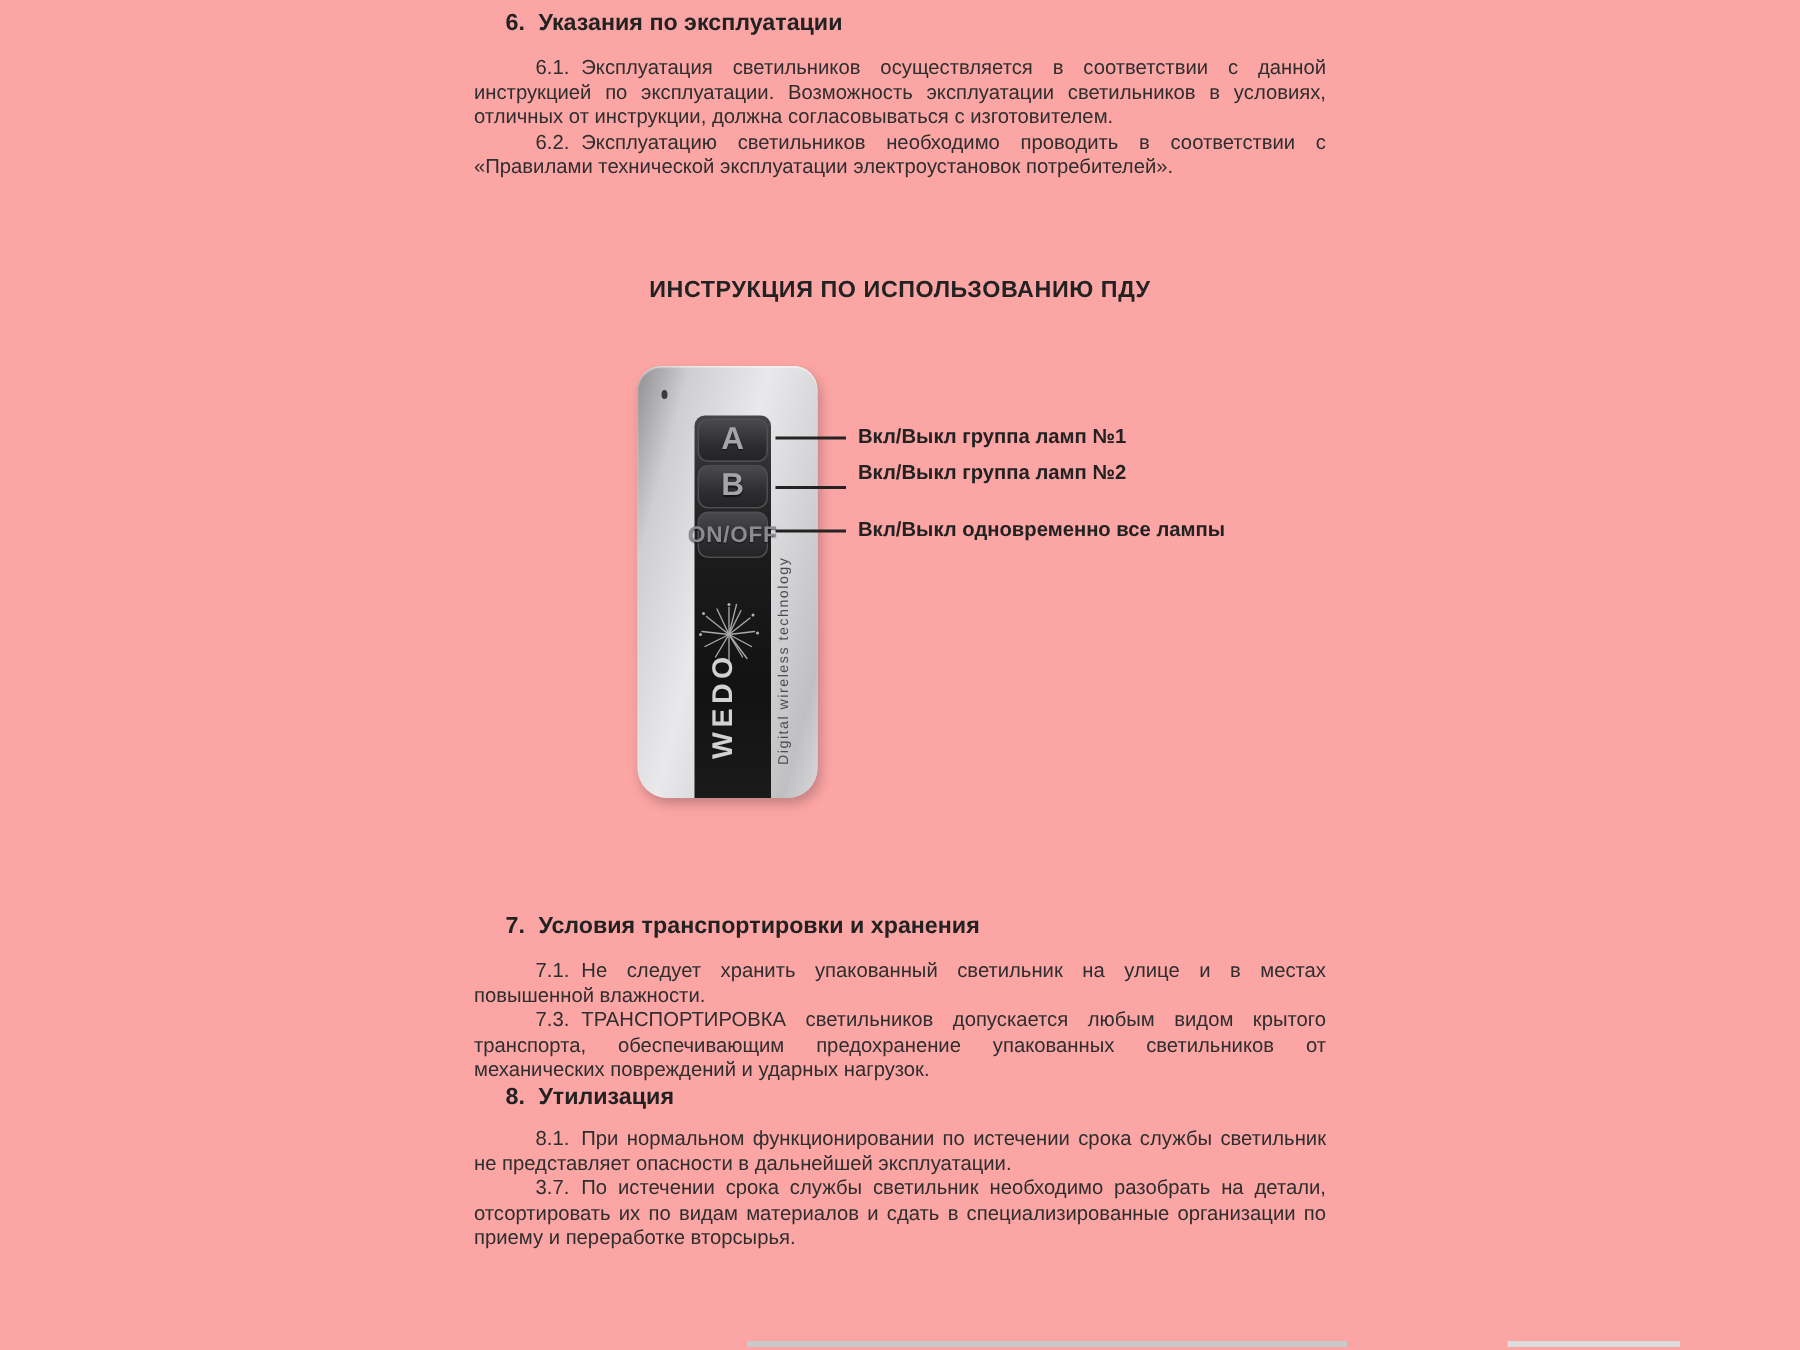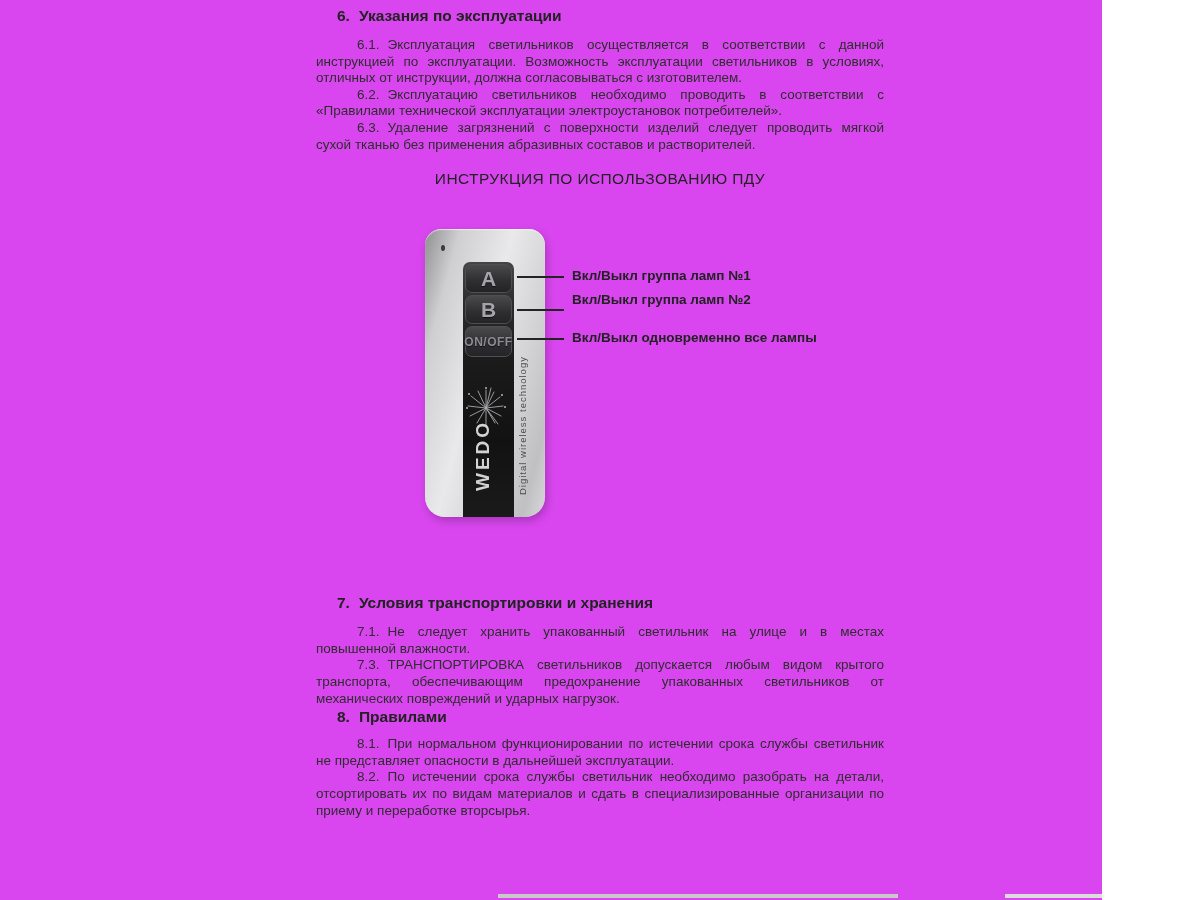--- a/index.html
+++ b/index.html
@@ -1,20 +1,20 @@
 <!DOCTYPE html>
 <html><head>
 <meta charset="utf-8">
 <style>
   html, body { margin: 0; padding: 0; }
   .page {
     position: relative;
-    width: 1102px;
+    width: 1200px;
     height: 900px;
-    background: #d946ef;
+    background: #fca5a5;
     overflow: hidden;
     font-family: "Liberation Sans", "DejaVu Sans", sans-serif;
     color: #2e2e2e;
   }
   .content {
     margin-left: 316px;
     width: 568px;
   }
   h2.sec-heading {
     font-size: 15.5px;
@@ -32,25 +32,25 @@
     font-size: 13.5px;
     line-height: 16.6px;
     text-align: justify;
     margin: 0;
     text-indent: 41px;
   }
   .pnum { margin-right: 8px; }
   h3.fig-heading {
     font-size: 15.5px;
     line-height: 19px;
-    font-weight: normal;
+    font-weight: bold;
     letter-spacing: 0.4px;
     color: #222;
     text-align: center;
-    margin: 16px 0 0 0;
+    margin: 64px 0 0 0;
   }
   .figure {
     position: relative;
     height: 396px;
     width: 568px;
   }
   
   .remote {
     position: absolute;
     left: 109px;
@@ -89,21 +89,21 @@
   .btnA { top: 2px; height: 27px; }
   .btnB { top: 33px; height: 27px; }
   .btnOnOff { top: 64px; height: 29px; }
   .btn-letter {
     font-size: 21px;
     font-weight: bold;
     color: #a4a4aa;
     text-shadow: 0 1px 1px rgba(0,0,0,0.6);
   }
   .btnOnOff .btn-letter {
-    font-size: 12px;
+    font-size: 15px;
     color: #8b8b91;
     letter-spacing: 0.5px;
     text-align: right;
   }
   .vtext {
     writing-mode: vertical-rl;
     transform: rotate(180deg);
     white-space: nowrap;
   }
   .brand {
@@ -164,21 +164,20 @@
 </head>
 <body>
 
 <div class="page">
   <div class="content">
 
     <section id="sec6">
       <h2 class="sec-heading"><span class="hnum">6.</span><span>Указания по эксплуатации</span></h2>
       <p class="para"><span class="pnum">6.1.</span><span>Эксплуатация светильников осуществляется в соответствии с данной инструкцией по эксплуатации. Возможность эксплуатации светильников в условиях, отличных от инструкции, должна согласовываться с изготовителем.</span></p>
       <p class="para"><span class="pnum">6.2.</span><span>Эксплуатацию светильников необходимо проводить в соответствии с «Правилами технической эксплуатации электроустановок потребителей».</span></p>
-      <p class="para"><span class="pnum">6.3.</span><span>Удаление загрязнений с поверхности изделий следует проводить мягкой сухой тканью без применения абразивных составов и растворителей.</span></p>
     </section>
 
     <h3 class="fig-heading">ИНСТРУКЦИЯ ПО ИСПОЛЬЗОВАНИЮ ПДУ</h3>
 
     <div class="figure">
       <div class="remote">
         <div class="led"></div>
         <div class="strip">
           <div class="btn btnA">
               <span class="btn-letter">A</span>
@@ -227,22 +226,22 @@
       <div class="callout-label lb3">Вкл/Выкл одновременно все лампы</div>
     </div>
 
     <section id="sec7">
       <h2 class="sec-heading"><span class="hnum">7.</span><span>Условия транспортировки и хранения</span></h2>
       <p class="para"><span class="pnum">7.1.</span><span>Не следует хранить упакованный светильник на улице и в местах повышенной влажности.</span></p>
       <p class="para"><span class="pnum">7.3.</span><span>ТРАНСПОРТИРОВКА светильников допускается любым видом крытого транспорта, обеспечивающим предохранение упакованных светильников от механических повреждений и ударных нагрузок.</span></p>
     </section>
 
     <section id="sec8">
-      <h2 class="sec-heading"><span class="hnum">8.</span><span>Правилами</span></h2>
+      <h2 class="sec-heading"><span class="hnum">8.</span><span>Утилизация</span></h2>
       <p class="para"><span class="pnum">8.1.</span><span>При нормальном функционировании по истечении срока службы светильник не представляет опасности в дальнейшей эксплуатации.</span></p>
-      <p class="para"><span class="pnum">8.2.</span><span>По истечении срока службы светильник необходимо разобрать на детали, отсортировать их по видам материалов и сдать в специализированные организации по приему и переработке вторсырья.</span></p>
+      <p class="para"><span class="pnum">3.7.</span><span>По истечении срока службы светильник необходимо разобрать на детали, отсортировать их по видам материалов и сдать в специализированные организации по приему и переработке вторсырья.</span></p>
     </section>
 
   </div>
 
   <div class="artifact artifact-1"></div>
   <div class="artifact artifact-2"></div>
 </div>
 
 </body></html>

